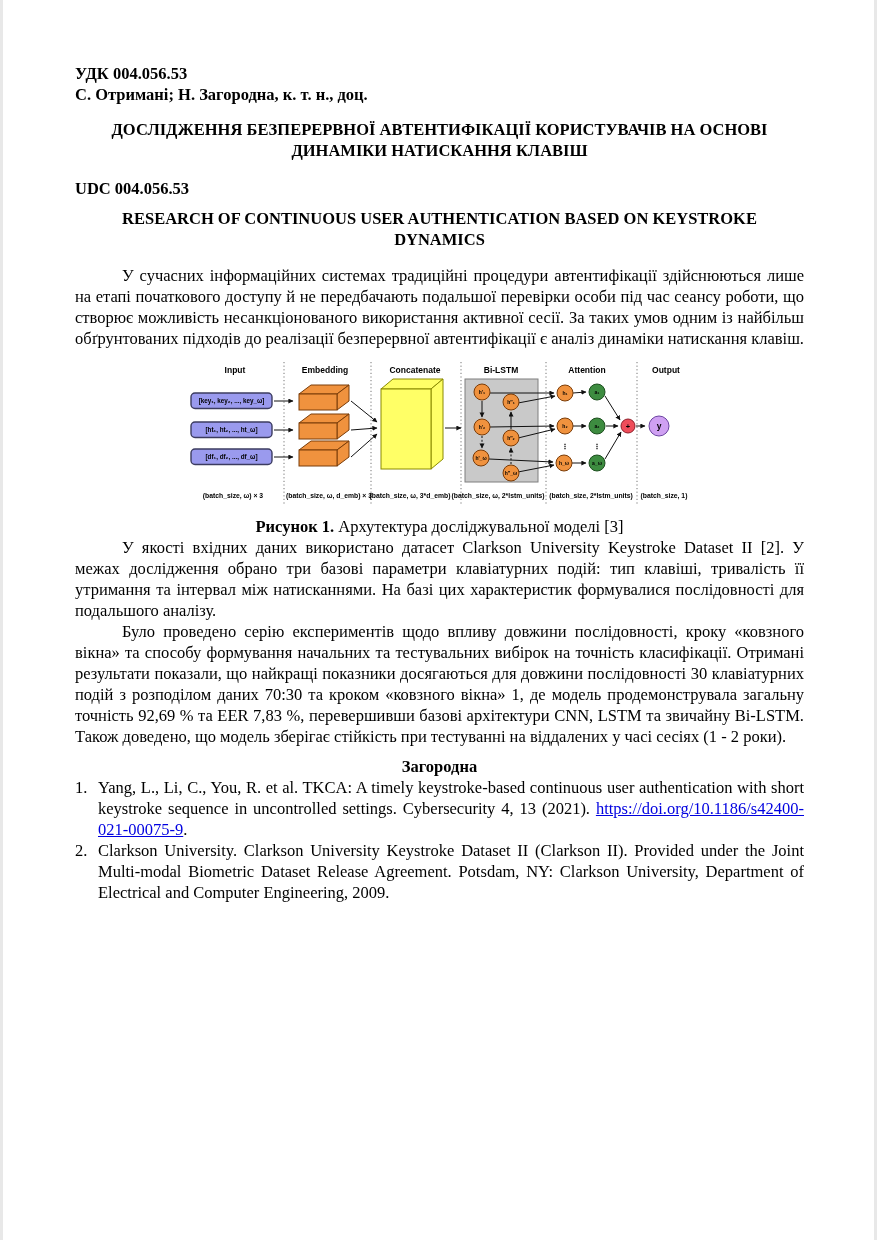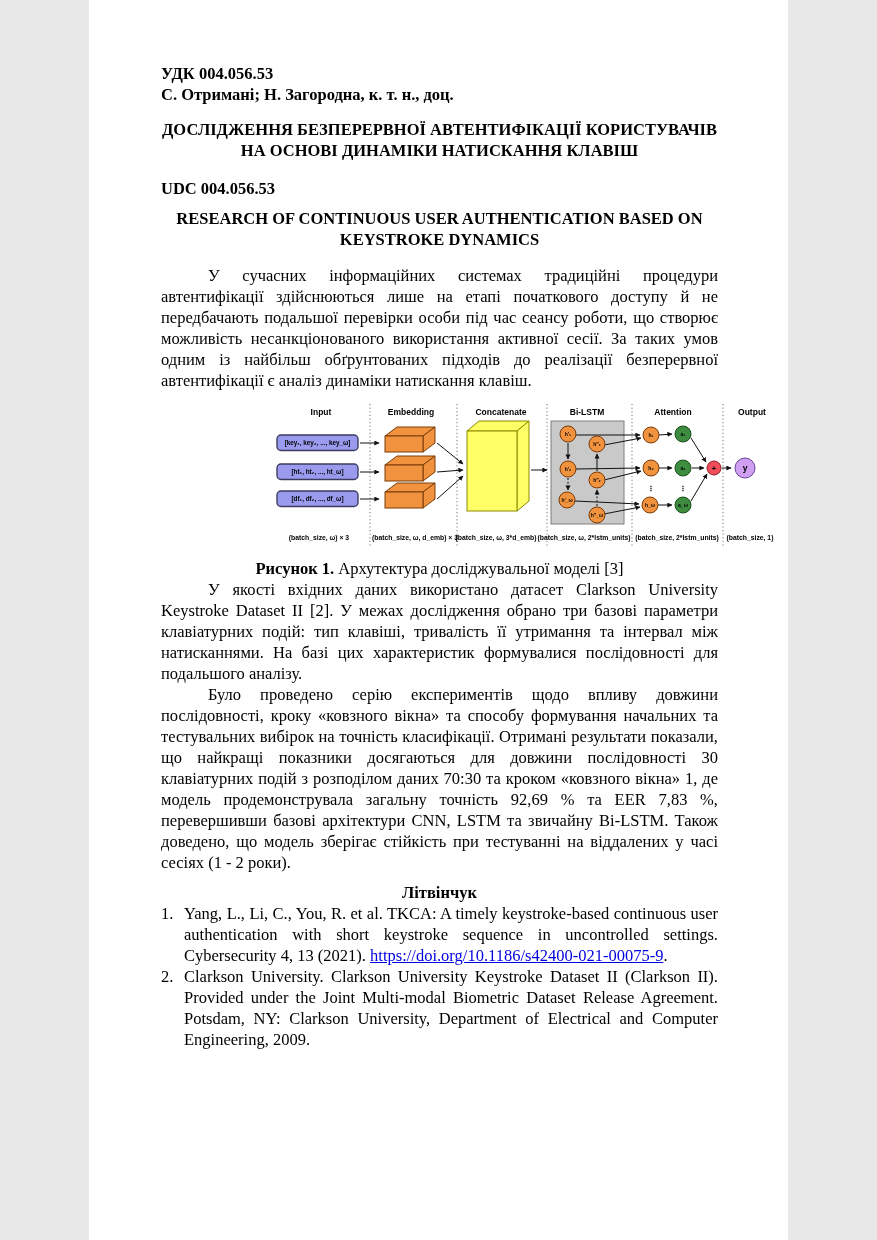--- a/index.html
+++ b/index.html
@@ -1,17 +1,17 @@
 <!DOCTYPE html>
 <html><head>
 <meta charset="utf-8">
 <style>
   html,body{margin:0;padding:0;background:#e8e8e8;}
   .page{
-    position:relative; width:699px; height:1240px; margin:0 auto; background:#ffffff;
+    position:relative; width:871px; height:1240px; margin:0 auto; background:#ffffff;
     font-family:"Liberation Serif","DejaVu Serif",serif; color:#000;
     font-size:16.5px; line-height:21px; box-sizing:border-box;
     padding:63px 70px 0 72px; overflow:hidden;
   }
   .b{font-weight:bold;}
   .hdr-line{white-space:nowrap;}
   .title{font-weight:bold; text-align:center; margin-top:14px;}
   .title-en{font-weight:bold; text-align:center; margin-top:9px;}
   .hdr2{margin-top:17px;}
   p.body{margin:0; text-align:justify; text-indent:47px;}
@@ -202,21 +202,21 @@
     </svg>
   </div>
 
   <div class="caption">
     <span class="b">Рисунок 1.</span><span> Архутектура досліджувальної моделі [3]</span>
   </div>
 
   <p class="body after-fig">У якості вхідних даних використано датасет Clarkson University Keystroke Dataset II [2]. У межах дослідження обрано три базові параметри клавіатурних подій: тип клавіші, тривалість її утримання та інтервал між натисканнями. На базі цих характеристик формувалися послідовності для подальшого аналізу.</p>
   <p class="body">Було проведено серію експериментів щодо впливу довжини послідовності, кроку «ковзного вікна» та способу формування начальних та тестувальних вибірок на точність класифікації. Отримані результати показали, що найкращі показники досягаються для довжини послідовності 30 клавіатурних подій з розподілом даних 70:30 та кроком «ковзного вікна» 1, де модель продемонструвала загальну точність 92,69 % та EER 7,83 %, перевершивши базові архітектури CNN, LSTM та звичайну Bi-LSTM. Також доведено, що модель зберігає стійкість при тестуванні на віддалених у часі сесіях (1 - 2 роки).</p>
 
-  <div class="lit-head">Літвінчук</div>
+  <div class="lit-head">Загородна</div>
 
   <div class="ref">
     <span class="num">1.</span><span>Yang, L., Li, C., You, R. et al. TKCA: A timely keystroke-based continuous user authentication with short keystroke sequence in uncontrolled settings. Cybersecurity 4, 13 (2021). </span><a href="#">https://doi.org/10.1186/s42400-021-00075-9</a><span>.</span>
   </div>
   <div class="ref">
     <span class="num">2.</span><span>Clarkson University. Clarkson University Keystroke Dataset II (Clarkson II). Provided under the Joint Multi-modal Biometric Dataset Release Agreement. Potsdam, NY: Clarkson University, Department of Electrical and Computer Engineering, 2009.</span>
   </div>
 
 
 </div>

